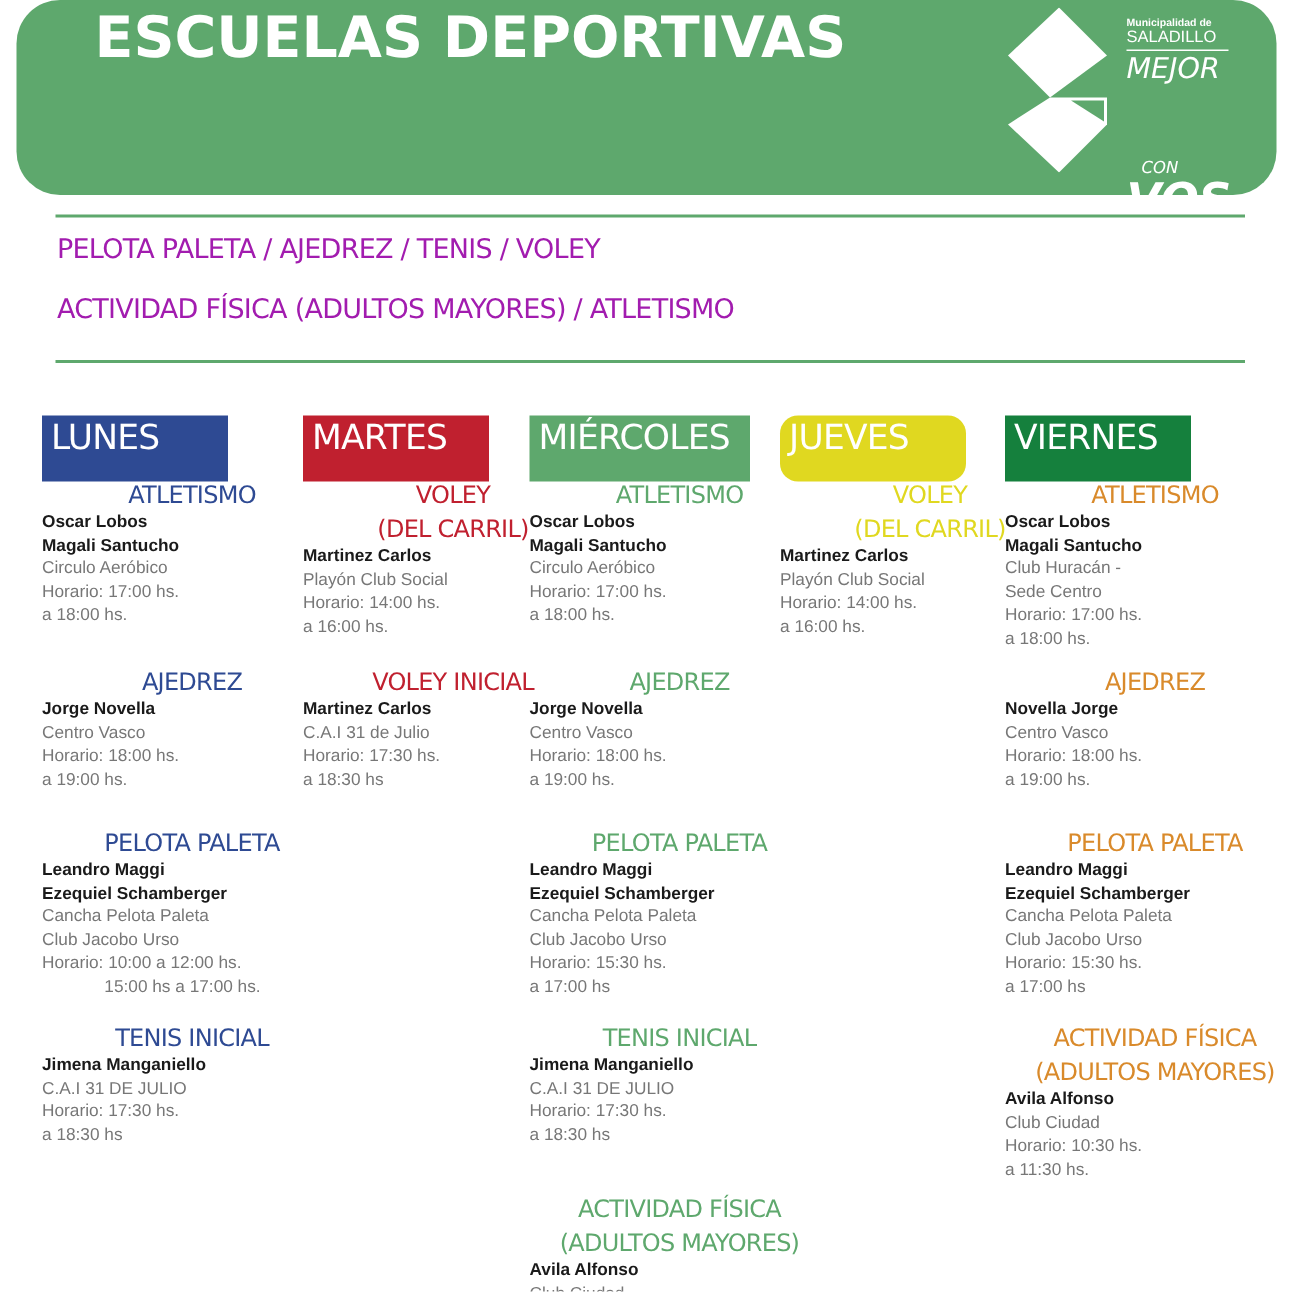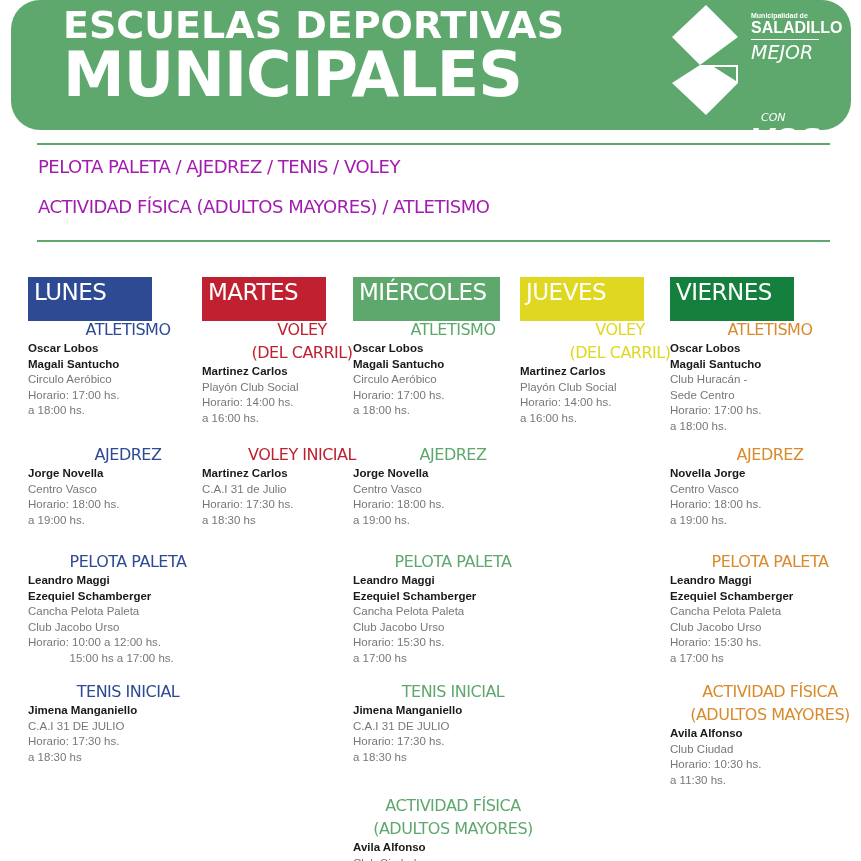--- a/index.html
+++ b/index.html
@@ -3,40 +3,39 @@
 <meta charset="utf-8">
 <style>
   html, body { margin:0; padding:0; }
   body { width:861px; height:861px; overflow:hidden; background:#ffffff; position:relative; font-family:"Liberation Sans", sans-serif; }
   .banner { position:absolute; left:11px; top:0; width:840px; height:130px; background:#5ea86d;border-radius:29px; }
   .banner-title1 { position:absolute; left:52px; top:3px; font-family:"DejaVu Sans", sans-serif; font-weight:bold; font-size:38px; color:#fff; letter-spacing:0px; white-space:nowrap; }
   .banner-title2 { position:absolute; left:52px; top:44px; font-family:"DejaVu Sans", sans-serif; font-weight:bold; font-size:62px; color:#fff; letter-spacing:-1px; white-space:nowrap; line-height:1; }
   .logo { position:absolute; left:655px; top:5px; width:75px; height:110px; }
   .logo-text { position:absolute; left:740px; top:12px; color:#fff; text-align:left; }
   .logo-small { font-size:7px; font-weight:bold; }
-  .logo-sal { font-size:16px; font-weight:bold; border-bottom:1px solid #fff; padding-bottom:2px; width:68px; }
+  .logo-sal { font-size:11px; font-weight:normal; border-bottom:1px solid #fff; padding-bottom:2px; width:68px; }
   .logo-mejor { font-family:"DejaVu Sans", sans-serif; font-size:19px; font-style:italic; line-height:19px; margin-top:3px; }
   .logo-con { font-family:"DejaVu Sans", sans-serif; font-size:11px; font-style:italic; margin-left:10px; line-height:15px;margin-top:48px; }
   .logo-vos { font-family:"DejaVu Sans", sans-serif; font-size:30px; font-weight:bold; font-style:italic; line-height:30px; }
   .rule { position:absolute; left:37px; width:793px; height:2px; background:#5ea86d; }
   .subtitle { position:absolute; left:38px; font-family:"DejaVu Sans", sans-serif; font-size:18px; color:#a21caf; white-space:nowrap; letter-spacing:-0.5px; }
   .day { position:absolute; top:277px; height:44px; }
   .day-label { display:block; height:28px; line-height:30px; color:#fff; font-family:"DejaVu Sans", sans-serif; font-size:23px; padding-left:6px; letter-spacing:-0.5px; white-space:nowrap; }
   .col { position:absolute; top:318px; width:175px; }
   .block { position:absolute; left:0; width:200px; }
   .act { font-family:"DejaVu Sans", sans-serif; font-size:16px; line-height:23px; white-space:nowrap; letter-spacing:-0.5px;text-align:center; }
   .inst { font-size:11.5px; font-weight:bold; color:#1a1a1a; line-height:15.5px; white-space:nowrap; }
   .info { font-size:11.5px; color:#777; line-height:15.5px; white-space:pre; }
 </style>
 </head>
 <body>
 
 <div class="banner">
   <div class="banner-title1">ESCUELAS DEPORTIVAS</div>
-  <div class="banner-title2">MUNICIPALES</div>
   <svg class="logo" viewBox="0 0 75 110">
     <polygon points="40,0 72,32 34,60 6,32" fill="#fff"></polygon>
     <polygon points="34,60 72,60 72,78 40,110 6,78" fill="#fff"></polygon>
     <polygon points="48,62 70,62 70,76" fill="#5ea86d"></polygon>
   </svg>
   <div class="logo-text">
     <div class="logo-small">Municipalidad de</div>
     <div class="logo-sal">SALADILLO</div>
     <div class="logo-mejor">MEJOR</div>
     <div class="logo-con">CON</div>
@@ -141,21 +140,21 @@
         <div class="info">Horario: 17:30 hs.</div>
         <div class="info">a 18:30 hs</div>
       </div>
       <div class="block" style="top: 476px;">
         <div class="act" style="color: rgb(94, 168, 109);">ACTIVIDAD FÍSICA</div>
         <div class="act" style="color: rgb(94, 168, 109);">(ADULTOS MAYORES)</div>
         <div class="inst">Avila Alfonso</div>
         <div class="info">Club Ciudad</div>
       </div>
     </div>
-    <div class="day" style="left: 520px; width: 124px; background: rgb(224, 216, 32);">
+    <div class="day" style="left: 520px; width: 124px; background: rgb(224, 216, 32); border-radius: 12px;">
       <span class="day-label">JUEVES</span>
     </div>
     <div class="col" style="left: 520px;">
       <div class="block" style="top: 0px;">
         <div class="act" style="color: rgb(224, 216, 32);">VOLEY</div>
         <div class="act" style="color: rgb(224, 216, 32);">(DEL CARRIL)</div>
         <div class="inst">Martinez Carlos</div>
         <div class="info">Playón Club Social</div>
         <div class="info">Horario: 14:00 hs.</div>
         <div class="info">a 16:00 hs.</div>

